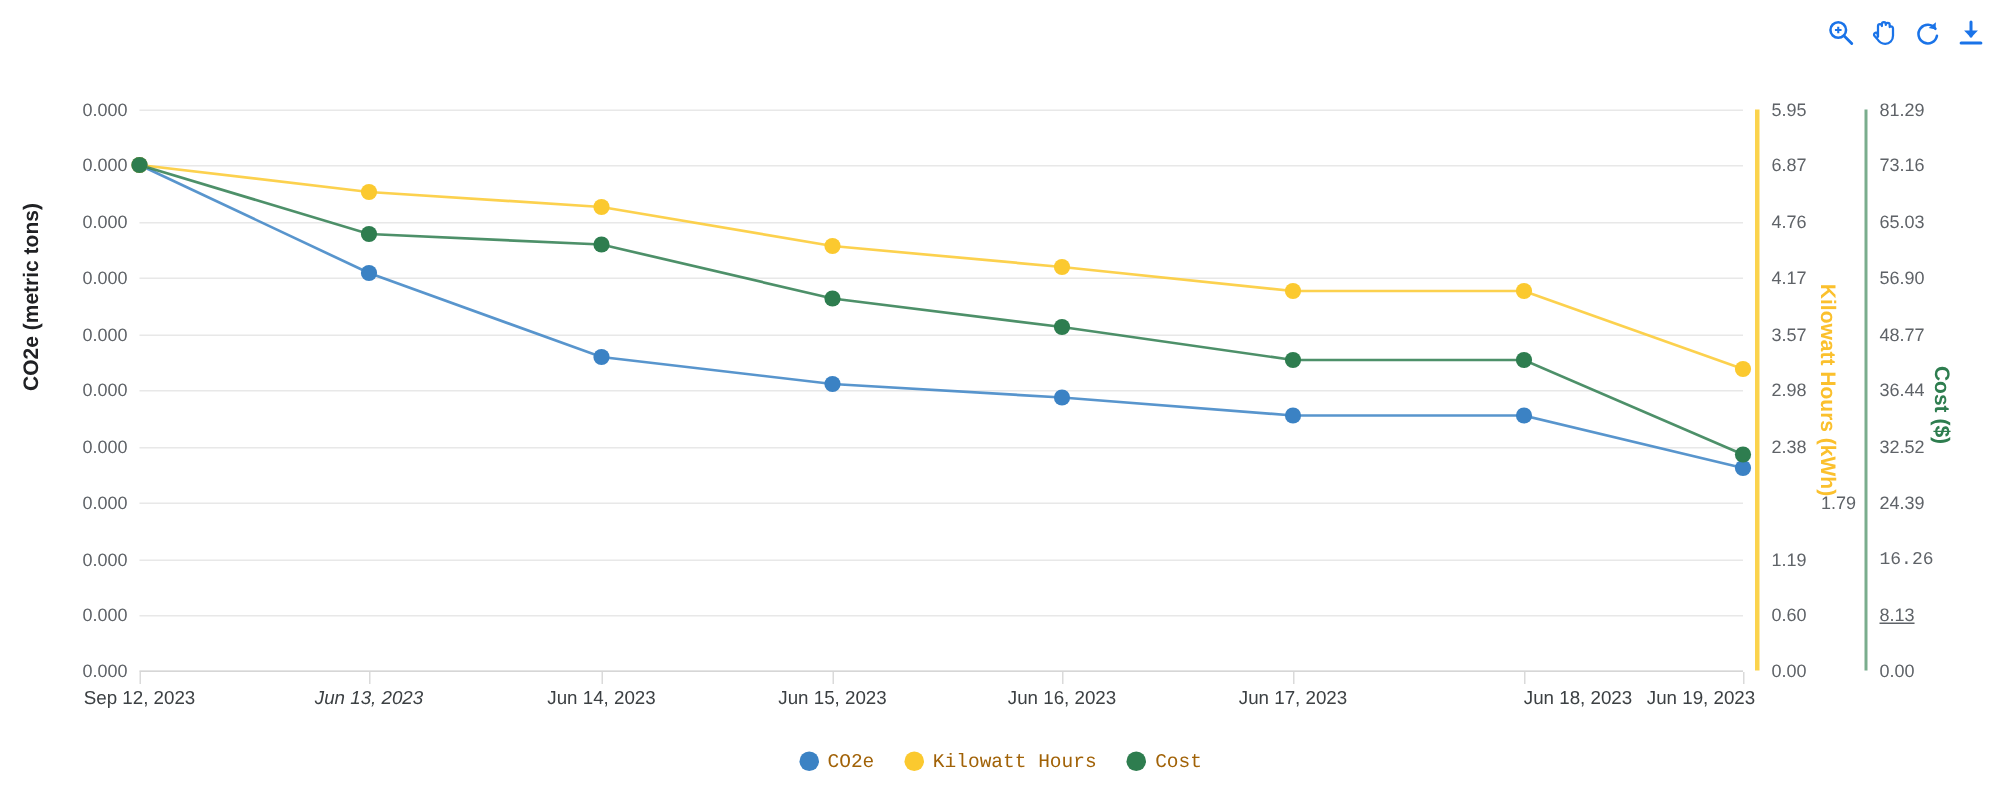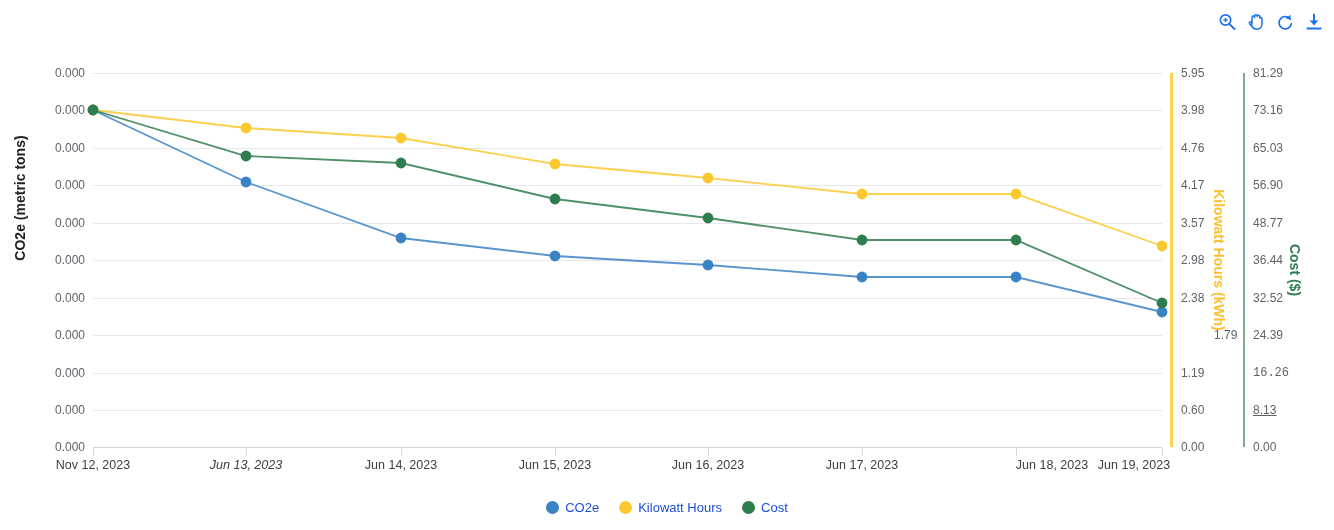--- a/index.html
+++ b/index.html
@@ -203,22 +203,23 @@
     cursor: pointer;
   }
   .legend-swatch {
     width: 13px;
     height: 13px;
     border-radius: 50%;
     display: block;
   }
   .legend-label {
     font-size: 13px;
-    color: #1d4ed8;
-    white-space: nowrap;
+    color: #a16207;
+    white-space: nowrap;
+    font-family: Liberation Mono, monospace;
   }
 </style>
 </head>
 <body>
 
 <div id="chart-header">
 
   <div id="chart-toolbar">
     <span class="tool-icon">
       <svg viewBox="0 0 20 20" width="20" height="20">
@@ -275,21 +276,21 @@
     <div class="y-tick-label" style="top: 335px;">0.000</div>
     <div class="y-tick-label" style="top: 373px;">0.000</div>
     <div class="y-tick-label" style="top: 410px;">0.000</div>
     <div class="y-tick-label" style="top: 447px;">0.000</div>
   </div>
 <div id="left-axis-title">CO2e (metric tons)</div>
 
 <div id="kwh-axis"></div>
 <div id="kwh-axis-labels">
     <div class="kwh-tick-label" style="top: 73px;">5.95</div>
-    <div class="kwh-tick-label" style="top: 110px;">3.98</div>
+    <div class="kwh-tick-label" style="top: 110px;">6.87</div>
     <div class="kwh-tick-label" style="top: 148px;">4.76</div>
     <div class="kwh-tick-label" style="top: 185px;">4.17</div>
     <div class="kwh-tick-label" style="top: 223px; text-align: right;">3.57</div>
     <div class="kwh-tick-label" style="top: 260px;">2.98</div>
     <div class="kwh-tick-label" style="top: 298px;">2.38</div>
     <div class="kwh-tick-label" style="top: 335px; margin-left: 33px;">1.79</div>
     <div class="kwh-tick-label" style="top: 373px;">1.19</div>
     <div class="kwh-tick-label" style="top: 410px;">0.60</div>
     <div class="kwh-tick-label" style="top: 447px;">0.00</div>
   </div>
@@ -305,21 +306,21 @@
     <div class="cost-tick-label" style="top: 260px;">36.44</div>
     <div class="cost-tick-label" style="top: 298px;">32.52</div>
     <div class="cost-tick-label" style="top: 335px;">24.39</div>
     <div class="cost-tick-label" style="top: 373px; font-family: Liberation Mono, monospace;">16.26</div>
     <div class="cost-tick-label" style="top: 410px; text-decoration: underline;">8.13</div>
     <div class="cost-tick-label" style="top: 447px;">0.00</div>
   </div>
 <div id="cost-axis-title">Cost ($)</div>
 
 <div id="x-axis-labels">
-    <div class="x-tick-label" style="left: 93px;">Nov 12, 2023</div>
+    <div class="x-tick-label" style="left: 93px;">Sep 12, 2023</div>
     <div class="x-tick-label" style="left: 246px; font-style: italic;">Jun 13, 2023</div>
     <div class="x-tick-label" style="left: 401px;">Jun 14, 2023</div>
     <div class="x-tick-label" style="left: 555px;">Jun 15, 2023</div>
     <div class="x-tick-label" style="left: 708px;">Jun 16, 2023</div>
     <div class="x-tick-label" style="left: 862px;">Jun 17, 2023</div>
     <div class="x-tick-label" style="left: 1052px;">Jun 18, 2023</div>
     <div class="x-tick-label" style="left: 1134px;">Jun 19, 2023</div>
   </div>
 
 <svg id="series-svg">

